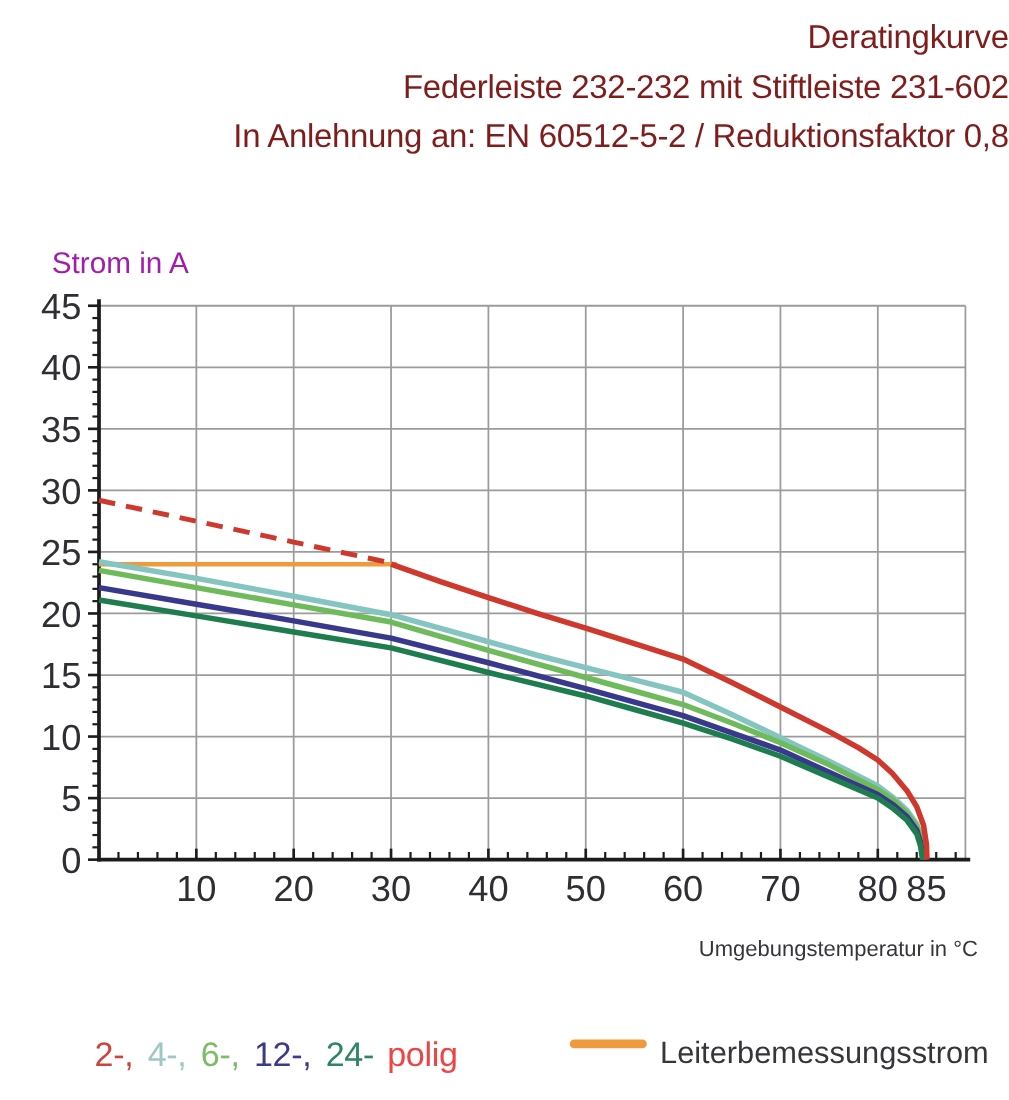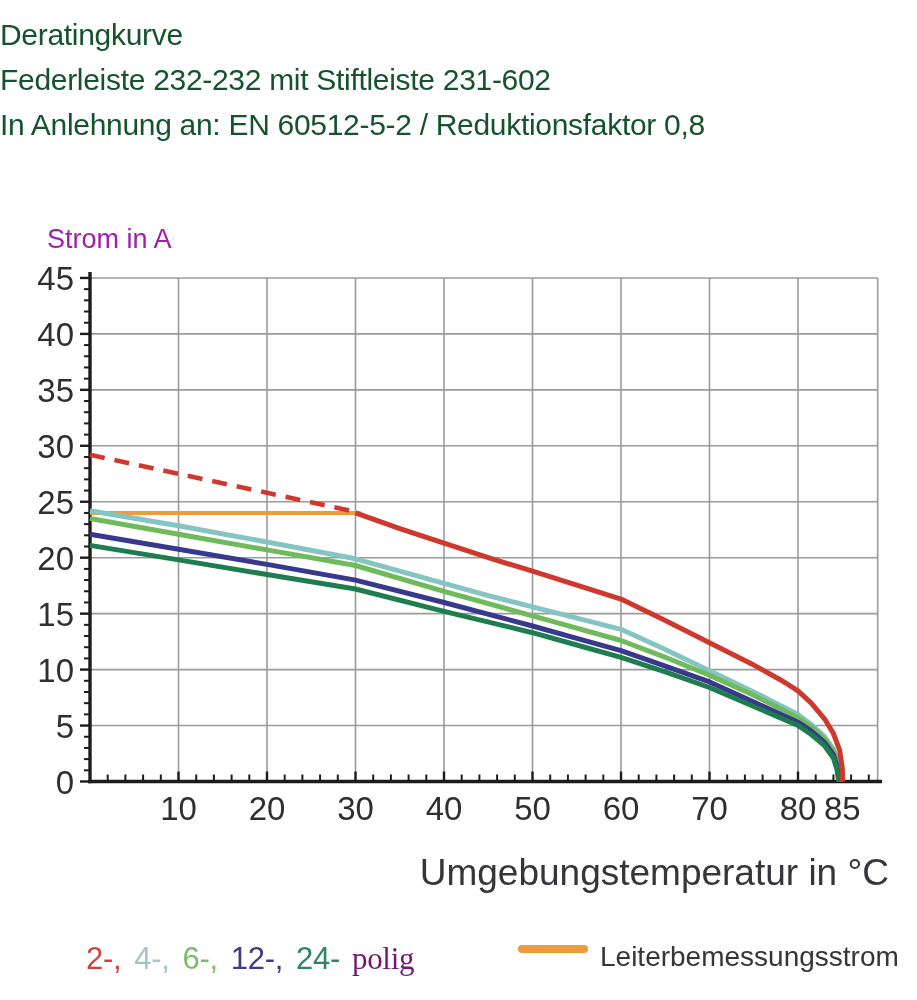--- a/index.html
+++ b/index.html
@@ -1,38 +1,38 @@
 <!DOCTYPE html>
 <html><head>
 <meta charset="utf-8">
 <style>
   html,body{margin:0;padding:0;background:#ffffff;}
   .page{
     position:relative;width:917px;height:1000px;background:#ffffff;overflow:hidden;
     font-family:"Liberation Sans", sans-serif;color:#39393d;
   }
   .titles{
-    position:absolute;left:0;top:12px;width:917px;text-align:left;
-    font-size:30px;line-height:45px;font-weight:400;letter-spacing:-0.3px;color:#14532d;
+    position:absolute;left:0;top:12px;width:917px;text-align:right;
+    font-size:30px;line-height:45px;font-weight:400;letter-spacing:-0.3px;color:#7f1d1d;
   }
   .y-axis-label{
     position:absolute;left:47px;top:224px;font-size:27px;color:#a21caf;
   }
   .chart-svg{position:absolute;left:0;top:0;width:917px;height:1000px;}
   .chart-svg text{font-family:"Liberation Sans",sans-serif;font-size:33px;fill:#2e2e33;}
   .x-axis-label{
-    position:absolute;right:28px;top:852px;font-size:37px;color:#35353a;
+    position:absolute;right:28px;top:852px;font-size:20px;color:#35353a;
   }
   .legend-row{position:absolute;left:0;top:941px;width:917px;height:50px;}
   .poles-legend{
     position:absolute;left:86px;top:0;font-size:31px;letter-spacing:-0.3px;white-space:nowrap;
   }
   .poles-legend .pole-entry{margin-right:13px;}
   .poles-legend .pole-entry:last-child{margin-right:12px;}
-  .pole-suffix{color:#701a75;font-family:Liberation Serif, serif;}
+  .pole-suffix{color:#ef4444;}
   .rated-legend{
     position:absolute;left:518px;top:0;display:flex;align-items:flex-start;white-space:nowrap;
   }
   .rated-swatch{
     display:inline-block;width:70px;height:8px;border-radius:4px;background:#ef9b3b;margin-right:12px;margin-top:4px;
   }
   .rated-label{font-size:28px;color:#36363a;}
 </style>
 </head>
 <body>

